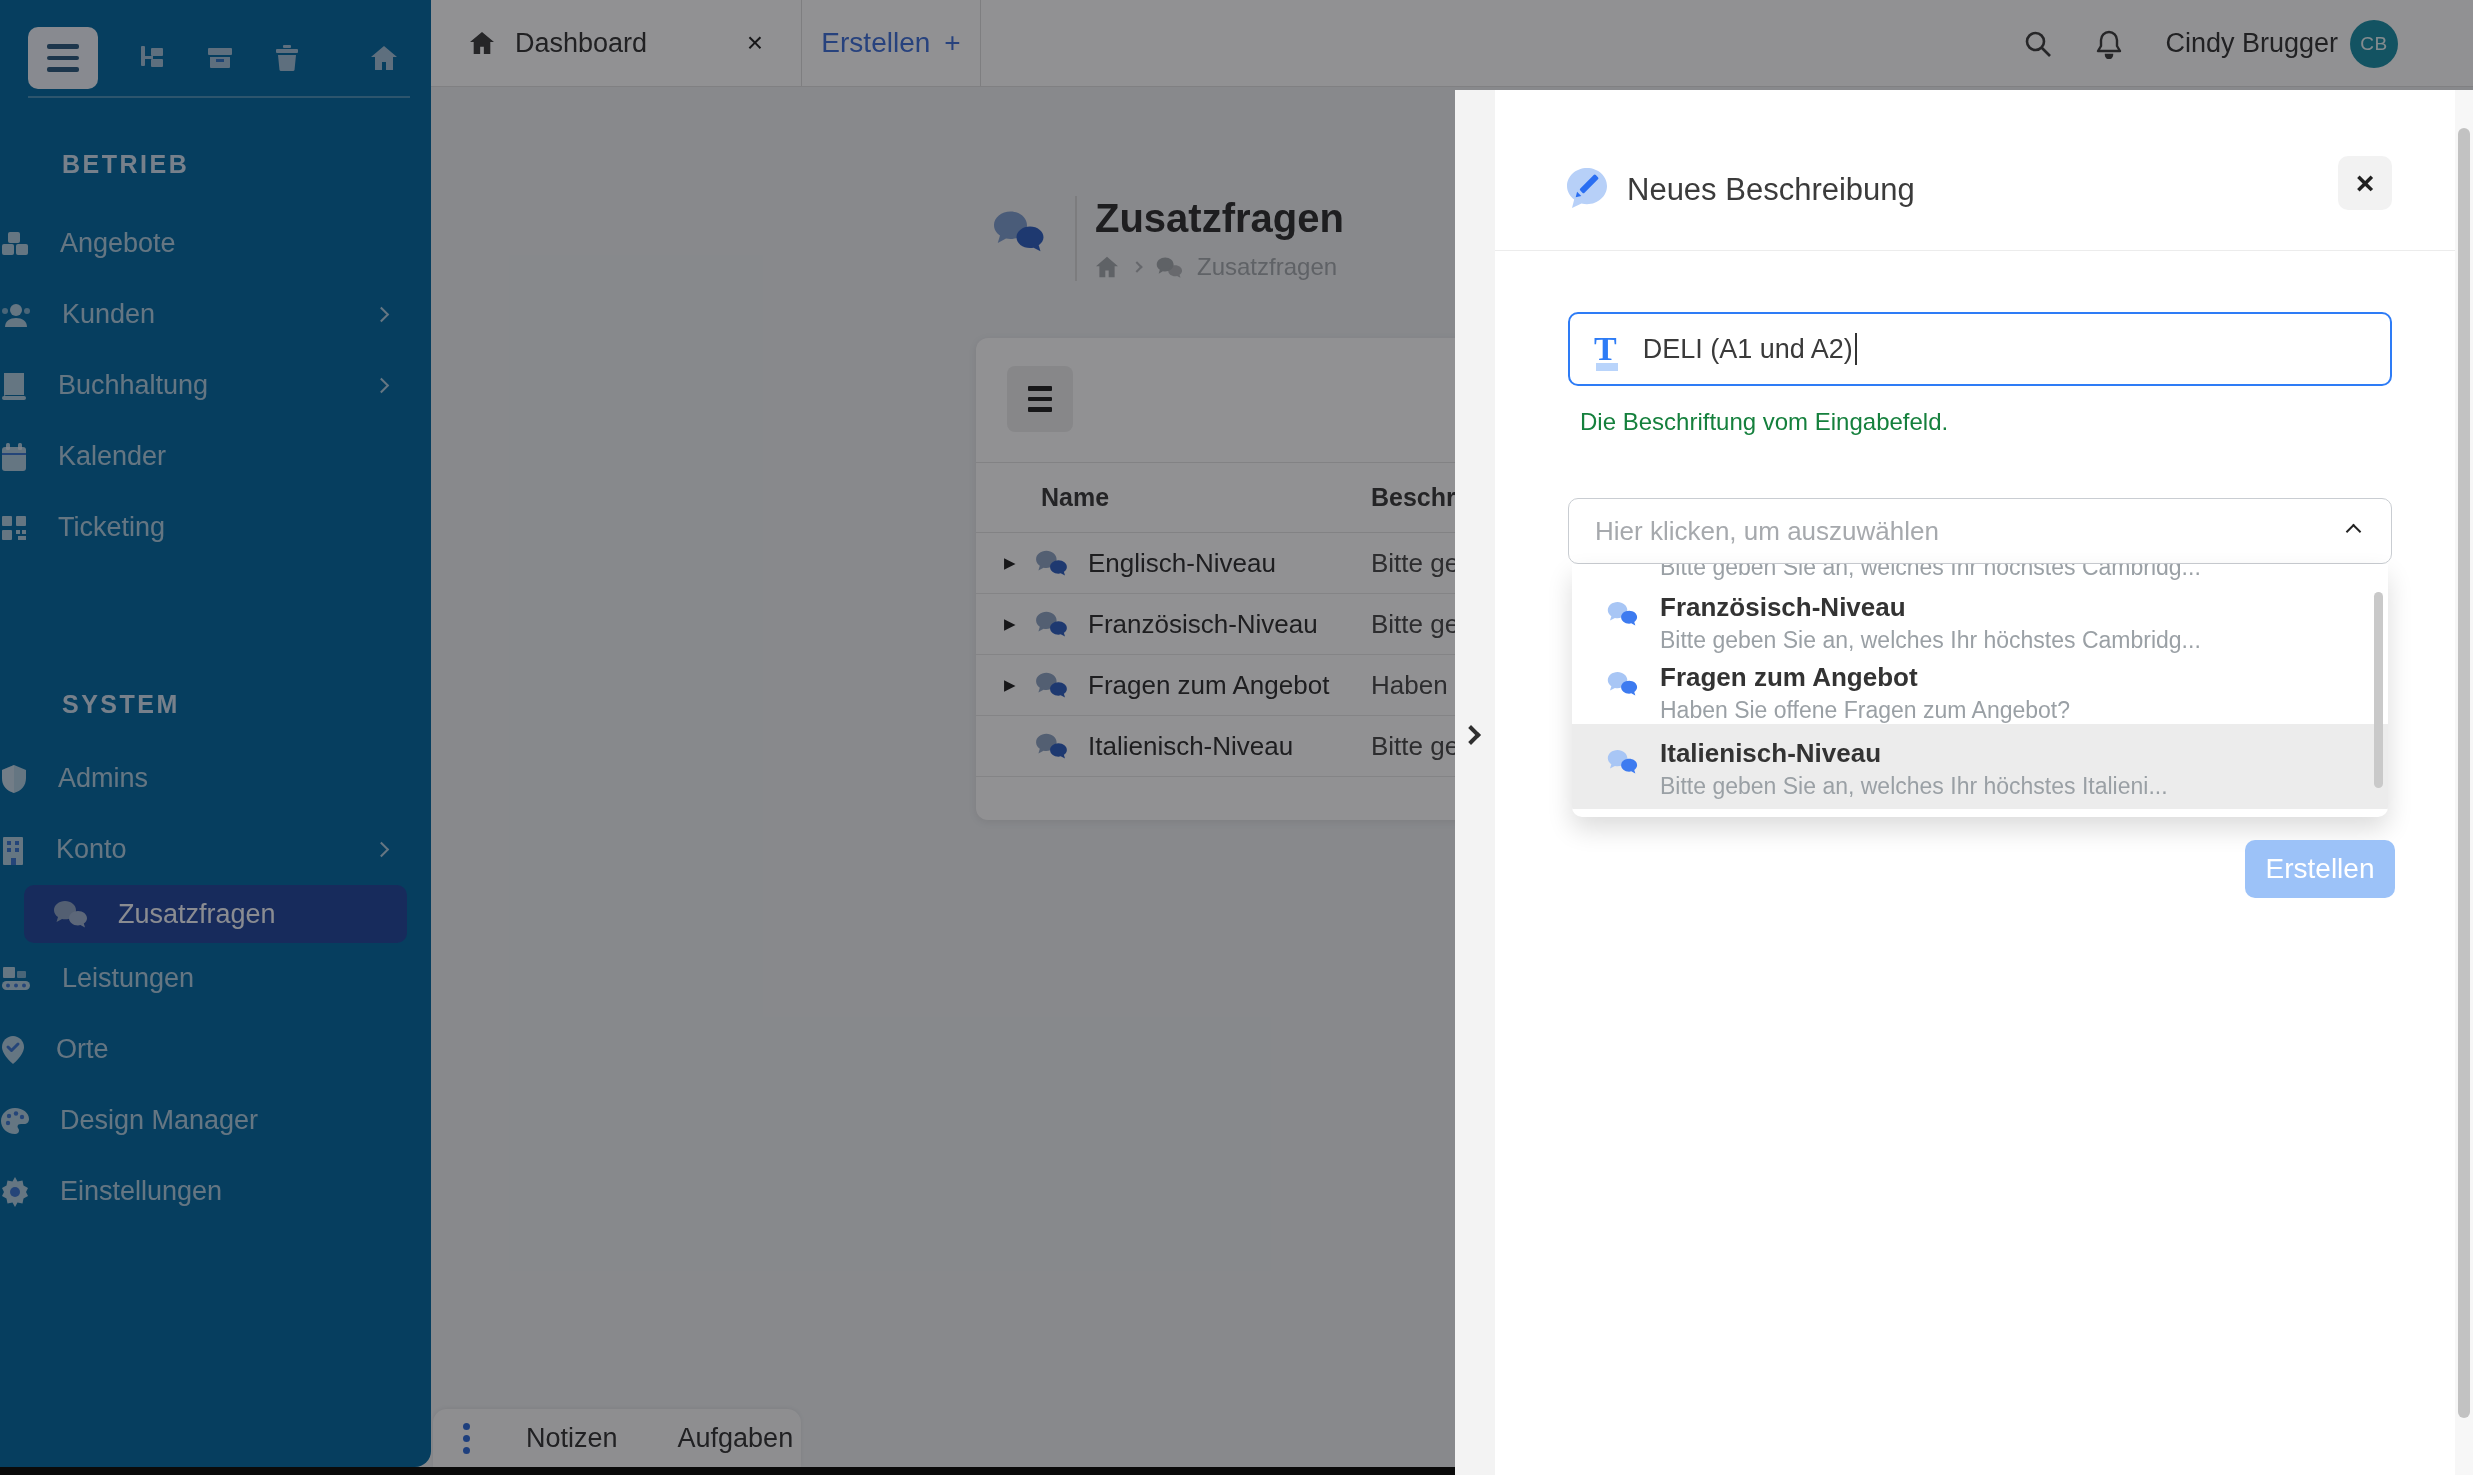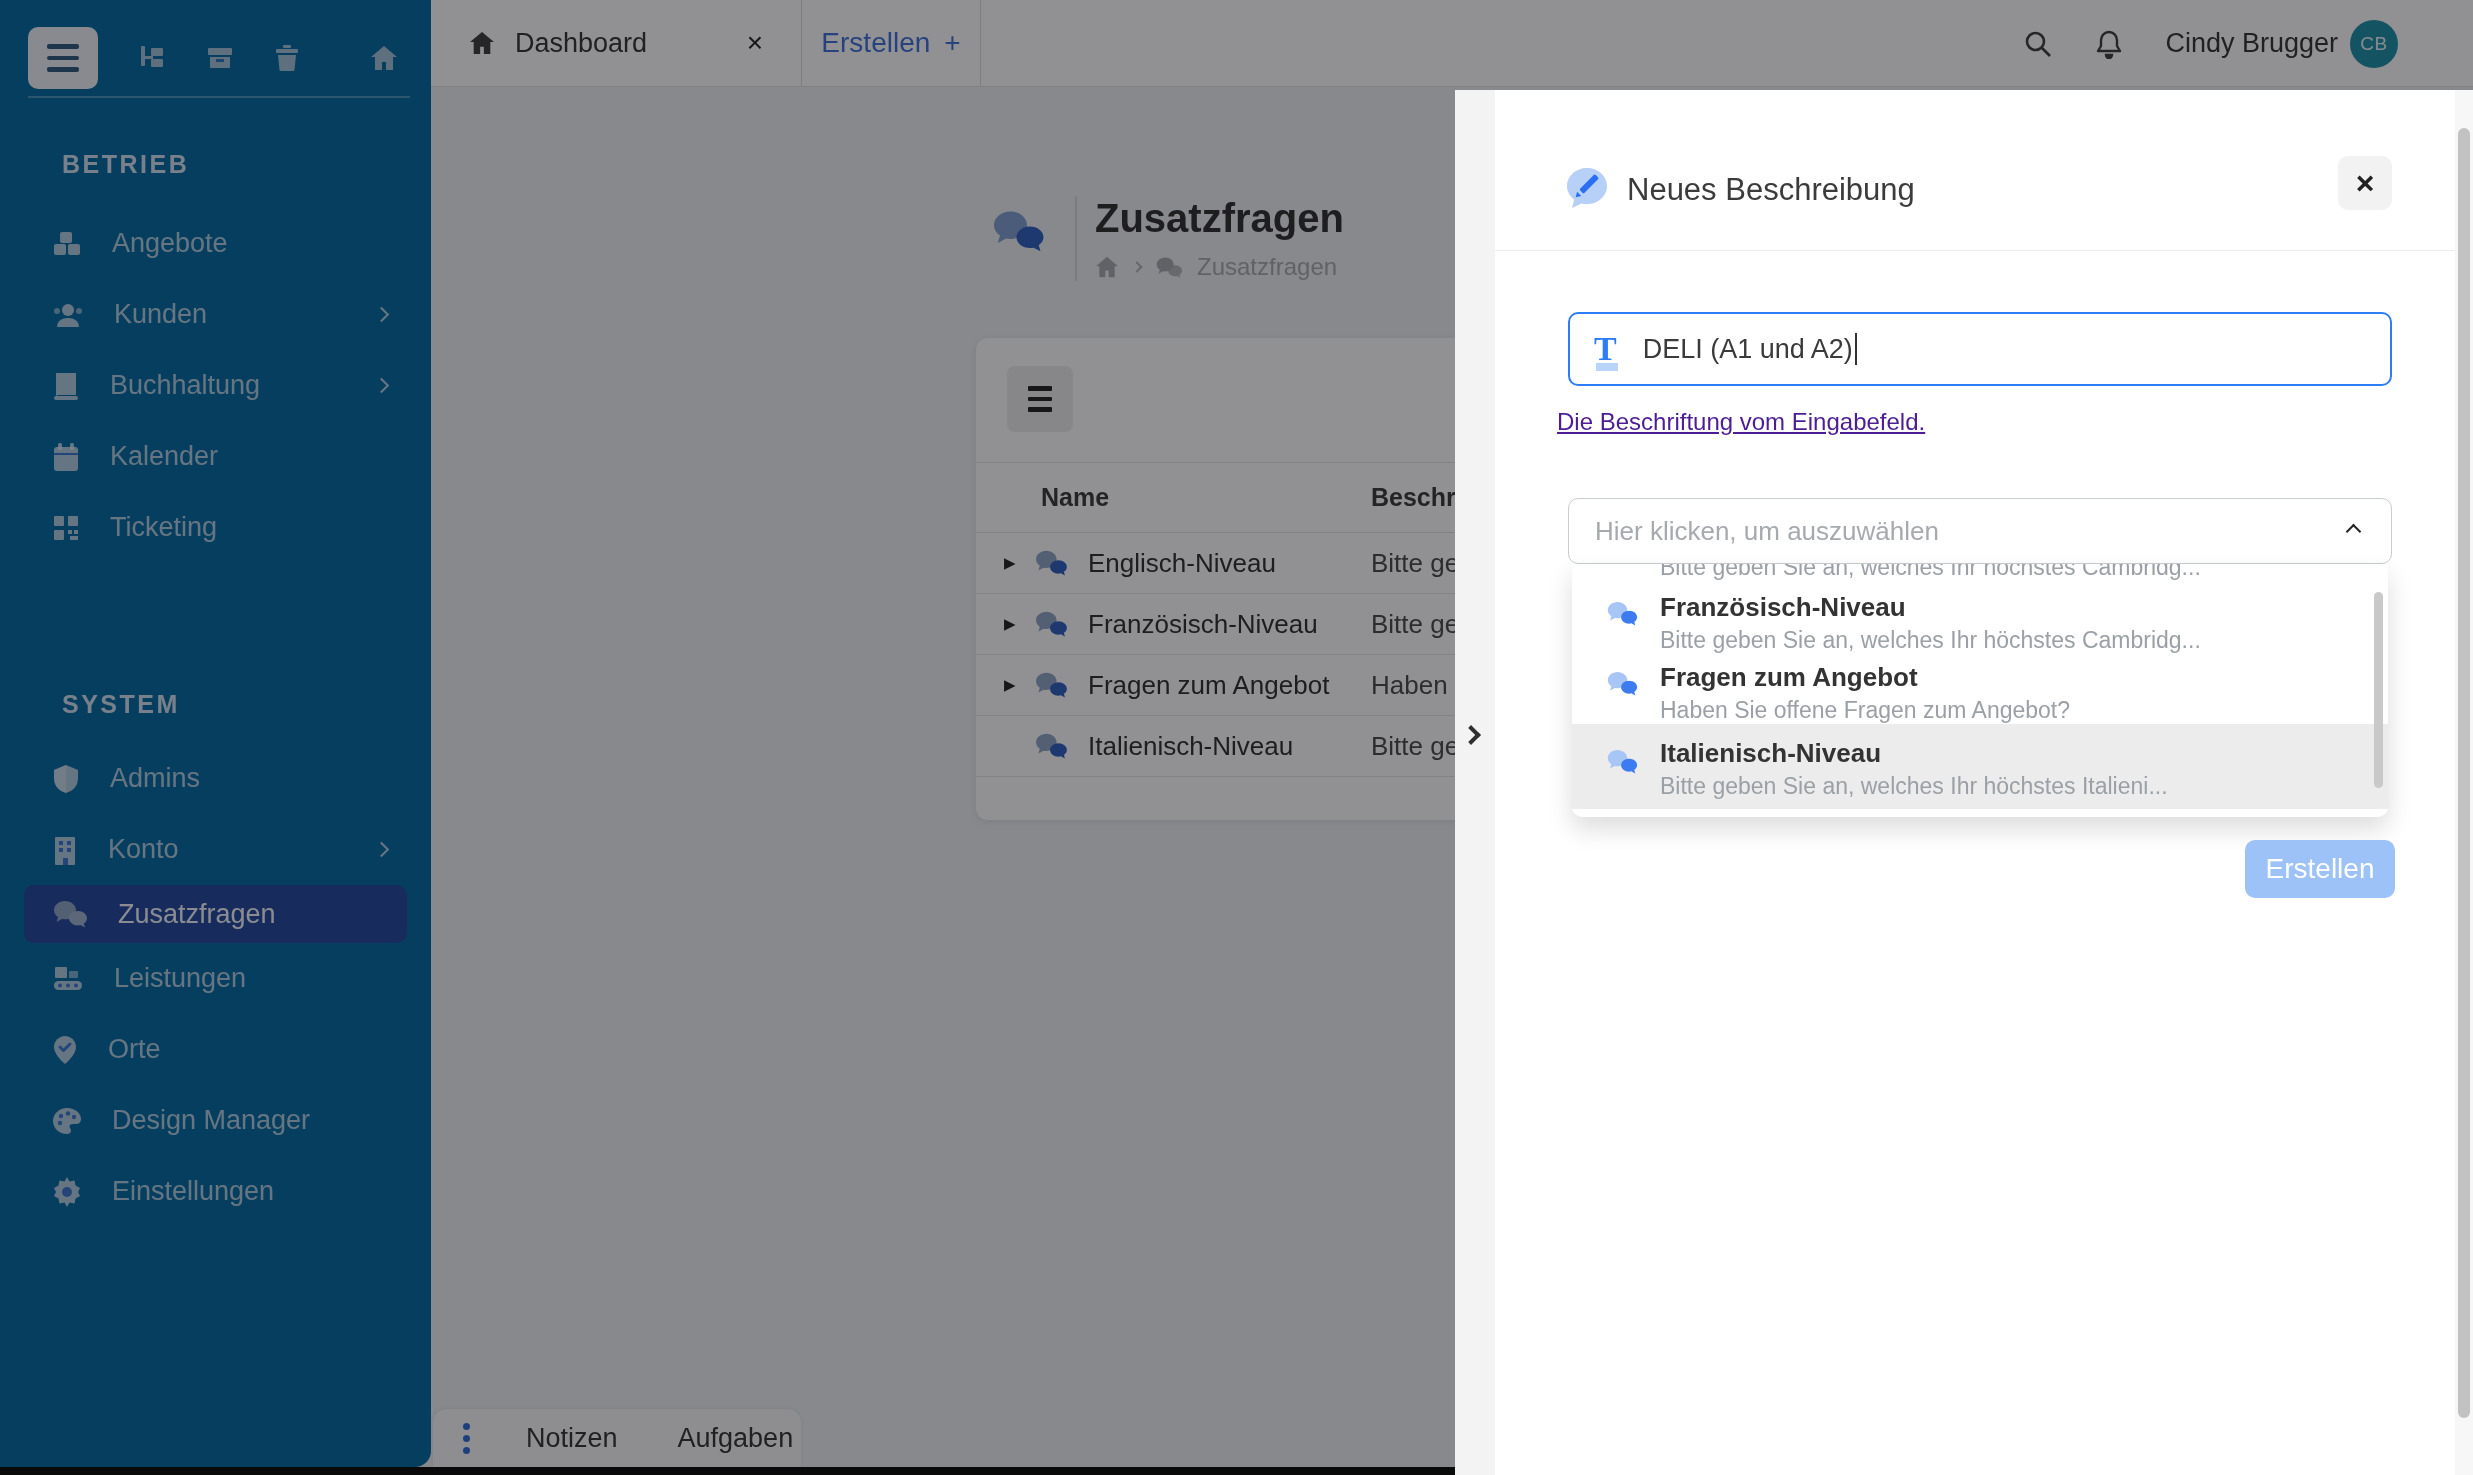--- a/index.html
+++ b/index.html
@@ -15,21 +15,21 @@
 
   
   .sidebar { position:absolute; left:0; top:0; width:431px; height:1467px; background:#0369a1; border-bottom-right-radius:16px; }
   .sb-toolbar { position:absolute; left:28px; top:28px; width:382px; height:70px; display:flex; align-items:center; border-bottom:2px solid rgba(255,255,255,0.28); padding-bottom:8px; }
   .sb-burger { width:70px; height:62px; background:#eef3f9; border-radius:10px; display:flex; flex-direction:column; gap:7px; align-items:center; justify-content:center; }
   .sb-burger i { display:block; width:32px; height:4.5px; background:#2c5a7e; border-radius:2px; }
   .sb-tool { margin-left:40px; color:#ccd8e8; opacity:.8; display:flex; align-items:center; }
   .sb-tool.home { margin-left:auto; margin-right:12px; }
   .sb-section-label { position:absolute; left:62px; font-size:25px; font-weight:700; letter-spacing:2.5px; color:rgba(230,238,248,0.9); }
   .sb-items { position:absolute; left:0; width:431px; }
-  .sb-item { position:relative; height:71px; display:flex; align-items:center; padding-left:52px; color:rgba(226,234,244,0.78); }
+  .sb-item { position:relative; height:71px; display:flex; align-items:center; color:rgba(226,234,244,0.78); }
   .sb-item .lbl { margin-left:30px; font-size:27px; }
   .sb-item .chev { position:absolute; right:44px; }
   .sb-item.active { margin:0 24px; padding-left:28px; height:58px; background:#21459c; border-radius:10px; color:#f2f6fb; }
   .chev { display:inline-block; width:11px; height:11px; border-style:solid; border-color:currentColor; border-width:0 2.5px 2.5px 0; transform:rotate(-45deg); }
   .chev.up { transform:rotate(-135deg); }
 
   
   .main { position:absolute; left:431px; top:0; right:0; height:1467px; background:#eef0f2; }
   .tabbar { position:absolute; left:0; top:0; right:0; height:87px; background:#ffffff; border-bottom:1px solid #e0e0e0; display:flex; }
   .tab { display:flex; align-items:center; border-right:1px solid #dcdcdc; padding:0 38px; }
@@ -80,21 +80,21 @@
   .pc-head-icon { position:absolute; left:68px; top:74px; width:48px; height:48px; }
   .pc-title { position:absolute; left:132px; top:82px; font-size:31px; font-weight:500; color:#3b3b3b; }
   .pc-close { position:absolute; left:843px; top:66px; width:54px; height:54px; background:#f2f2f2; border-radius:10px; display:flex; align-items:center; justify-content:center; font-size:32px; font-weight:700; color:#222; }
   .pc-divider { position:absolute; left:0; top:160px; width:100%; border-top:1.5px solid #ececec; }
   .field-label { position:absolute; left:73px; font-size:26px; color:#1f1f1f;margin-top:45px; }
   .input-box { position:absolute; left:73px; top:222px; width:824px; height:74px; border:2.5px solid #2e7cf6; border-radius:10px; background:#fff; display:flex; align-items:center; }
   .t-icon { margin-left:24px; font-family:"Liberation Serif", serif; font-size:34px; font-weight:700; color:#2e7cf6; line-height:1; position:relative; }
   .t-icon::after { content:""; position:absolute; left:2px; bottom:-5px; width:22px; height:8px; background:#b9d4fb; }
   .input-value { margin-left:26px; font-size:27px; color:#3a3a3a; }
   .input-caret { width:2px; height:32px; background:#333; margin-left:2px; }
-  .helper { position:absolute; left:62px; top:318px; font-size:24px; color:#4c1d95;text-decoration:underline; }
+  .helper { position:absolute; left:85px; top:318px; font-size:24px; color:#15803d; }
   .select-box { position:absolute; left:73px; top:408px; width:824px; height:66px; border:1.5px solid #c9cdd2; border-radius:10px; background:#fff; display:flex; align-items:center; }
   .select-ph { margin-left:26px; font-size:26px; color:#a6a9ad; }
   .select-box .chev { margin-left:auto; margin-right:32px; color:#222; }
   .dropdown { position:absolute; left:77px; top:474px; width:816px; height:253px; background:#fff; border-radius:0 0 10px 10px; box-shadow:0 12px 26px rgba(0,0,0,0.14); overflow:hidden; }
   .dd-clipped { height:20px; overflow:hidden; position:relative; }
   .dd-clipped span { position:absolute; left:88px; top:-10px; font-size:23px; color:#9aa0a5; white-space:nowrap; }
   .dd-item { position:relative; height:70px; padding:8px 0 0 88px; }
   .dd-item.highlight { height:85px; background:#ececec; padding-top:14px; }
   .dd-icon { position:absolute; left:34px; top:16px; width:32px; height:32px; }
   .dd-item.highlight .dd-icon { top:24px; }

